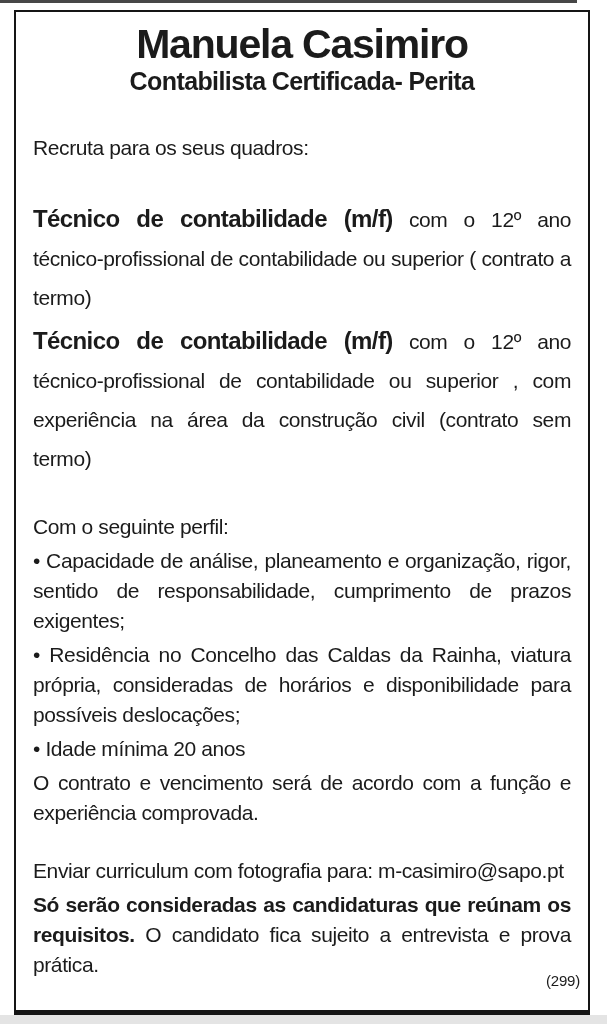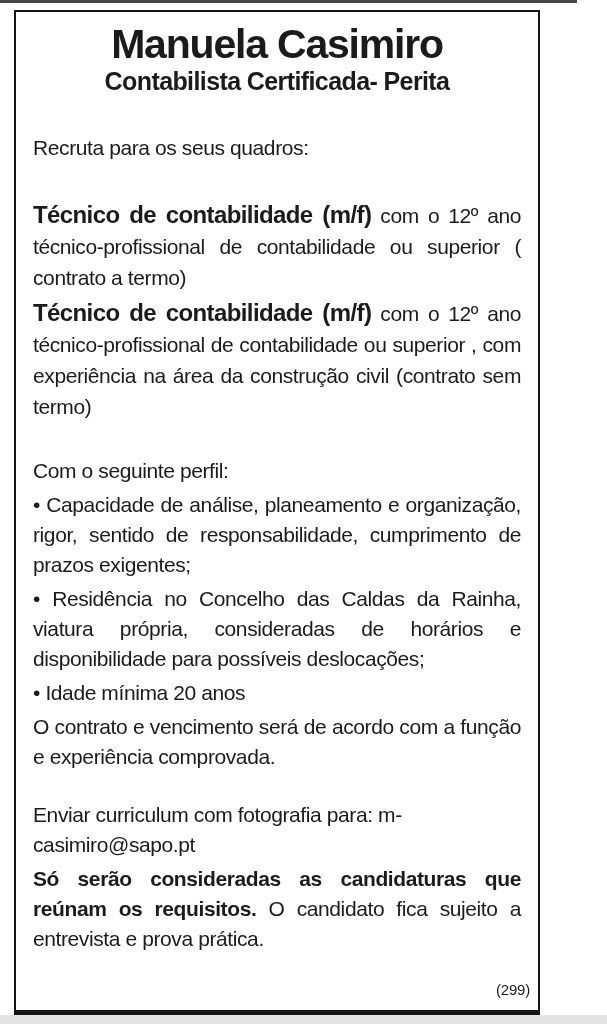--- a/index.html
+++ b/index.html
@@ -28,21 +28,21 @@
     left: 0;
     bottom: 0;
     width: 607px;
     height: 9px;
     background: var(--edge, #e4e4e4);
   }
   .ad-box {
     position: absolute;
     left: 14px;
     top: 10px;
-    width: 526px;
+    width: 576px;
     height: 1005px;
     box-sizing: border-box;
     border: 2px solid #151515;
     border-bottom-width: 5px;
     background: var(--paper, #ffffff);
     padding: 0 13px;
     overflow: hidden;
   }
   .ad-title {
     margin: 10px 0 0;
@@ -67,21 +67,21 @@
     letter-spacing: -0.4px;
   }
   .intro {
     margin-top: 37px;
   }
   .jobs {
     margin-top: 36px;
   }
   .job {
     text-align: justify;
-    line-height: 31px;
+    line-height: 39px;
   }
   .job-title {
     font-weight: 700;
     font-size: 24px;
     letter-spacing: -0.6px;
   }
   .profile-heading {
     margin-top: 34px;
   }
   .bullet, .contract-note {
@@ -92,21 +92,21 @@
   }
   .closing {
     text-align: justify;
   }
   .closing .bold {
     font-weight: 700;
   }
   .ref-number {
     position: absolute;
     right: 8px;
-    bottom: 12px;
+    bottom: 21px;
     font-size: 15px;
     letter-spacing: -0.2px;
   }
 </style>
 </head>
 <body>
 
 <div class="top-rule"></div>
 
 <div class="ad-box">

